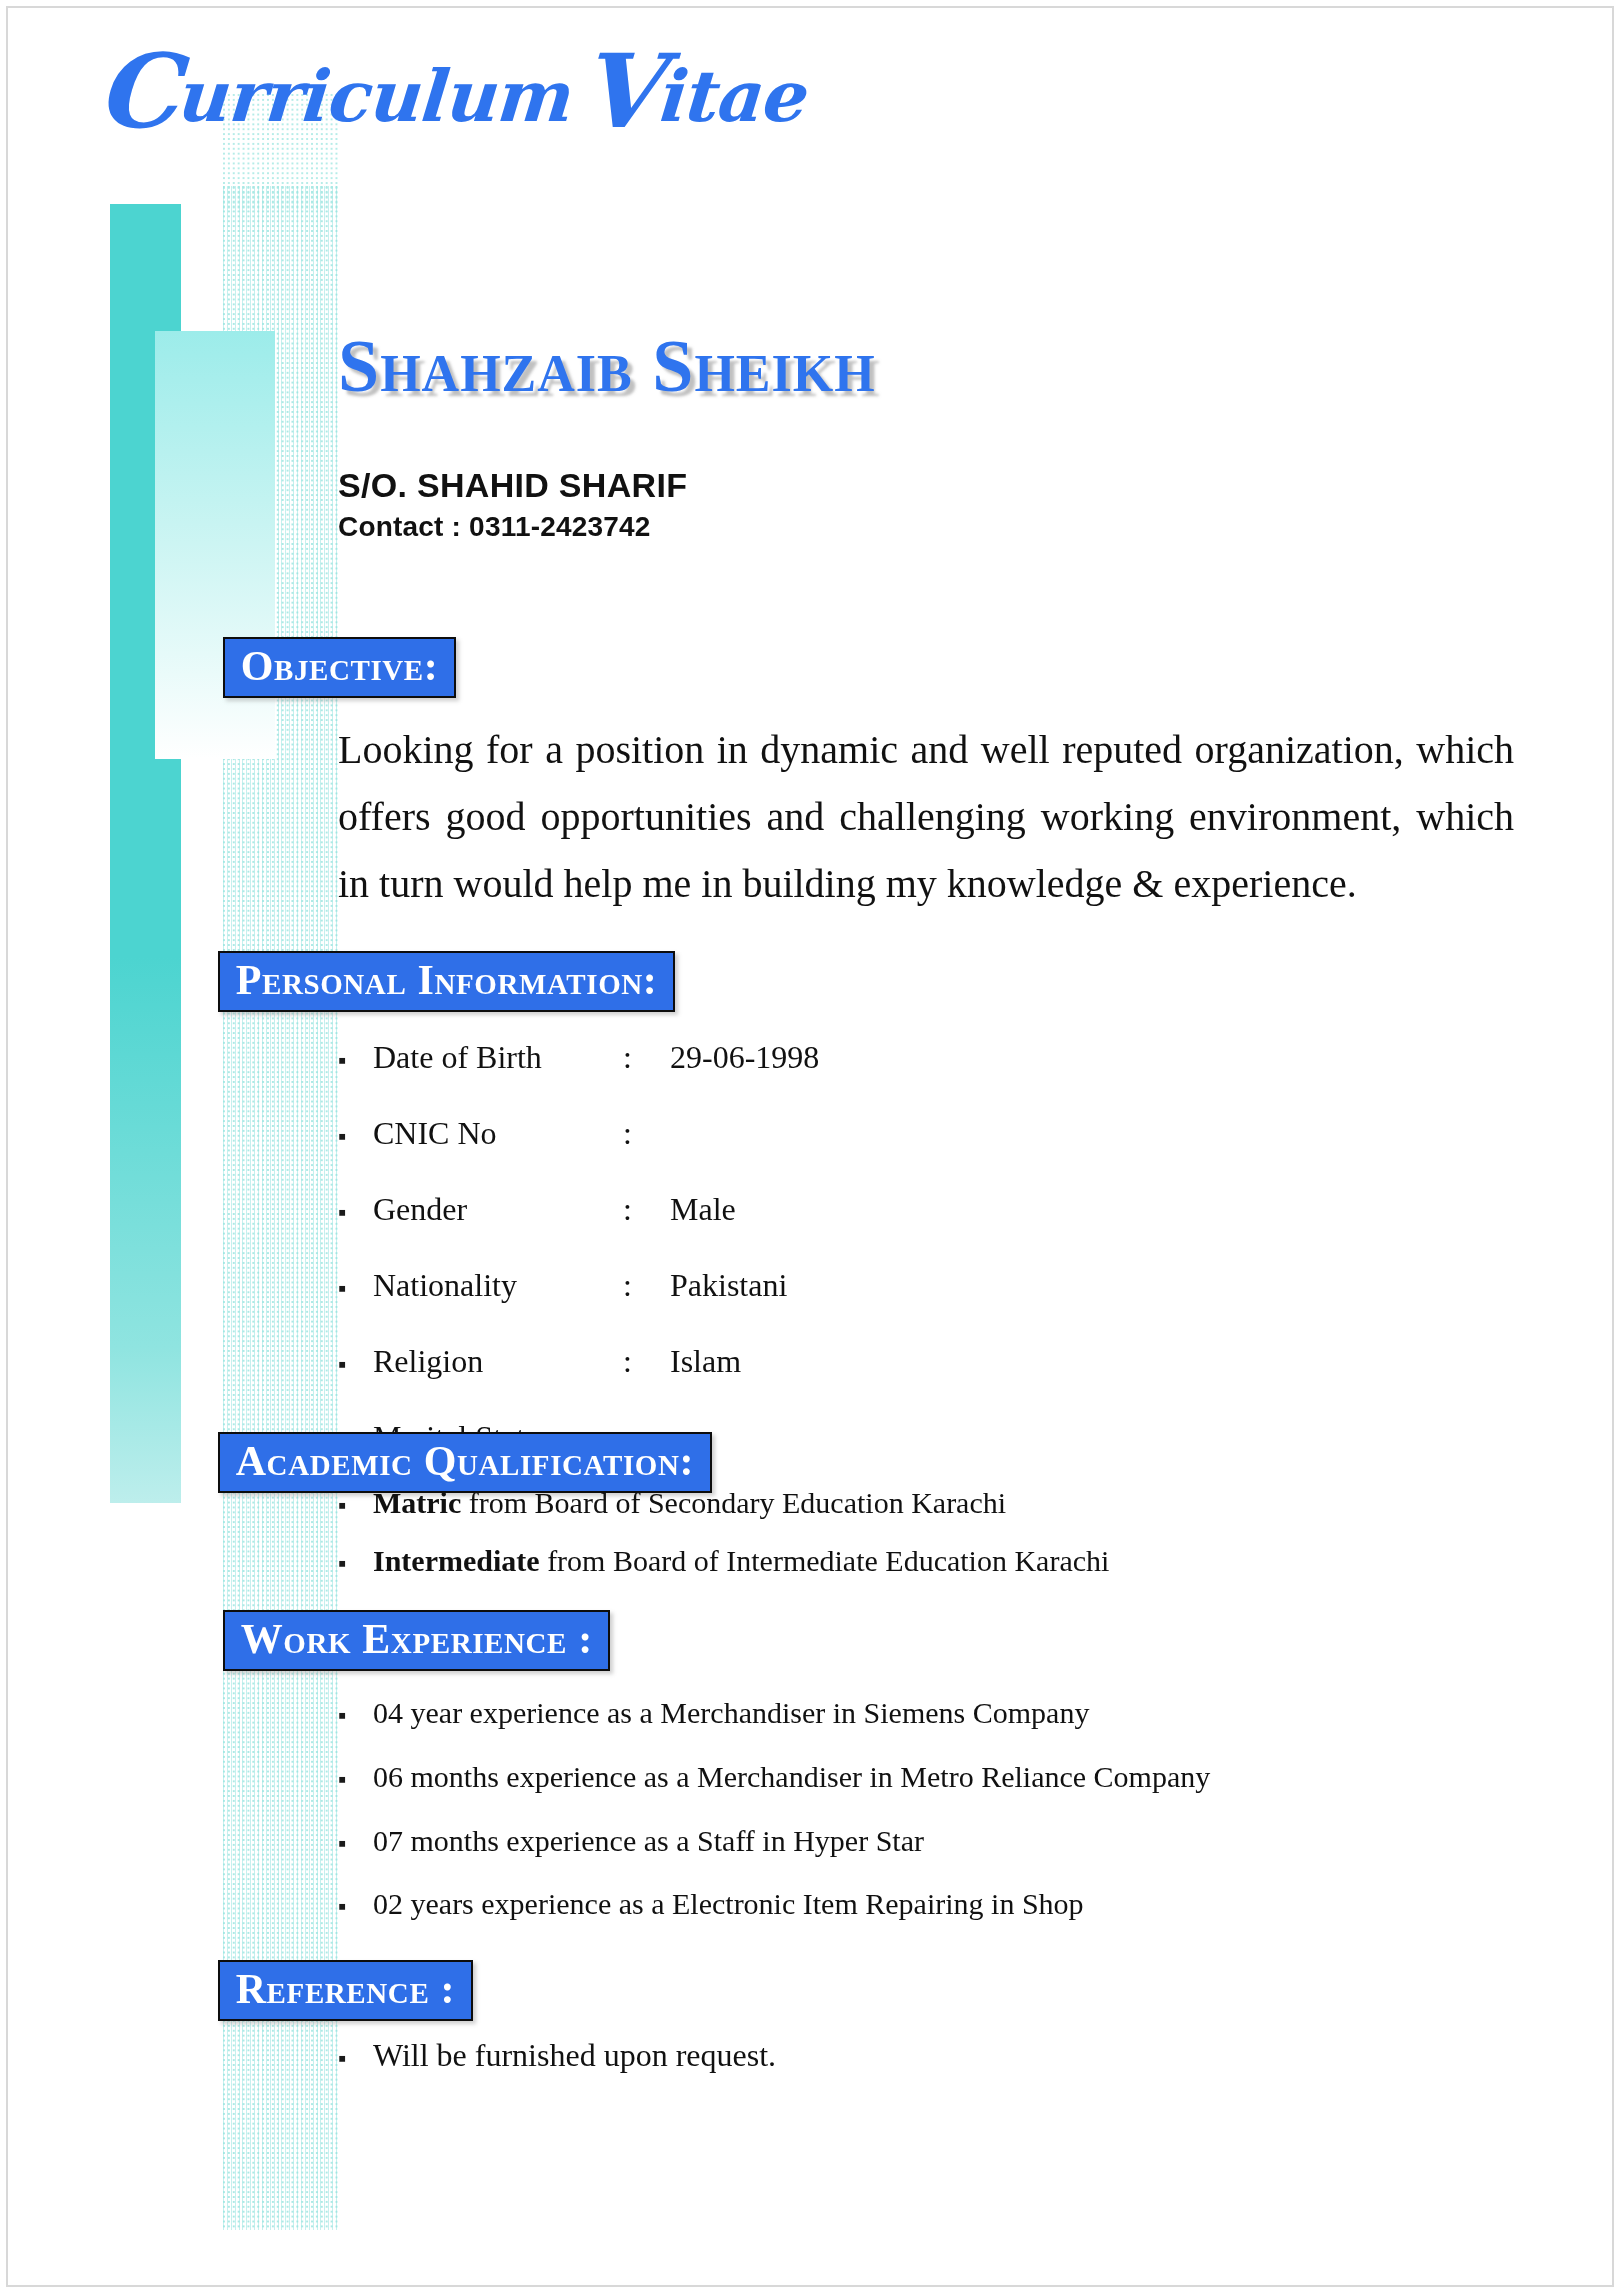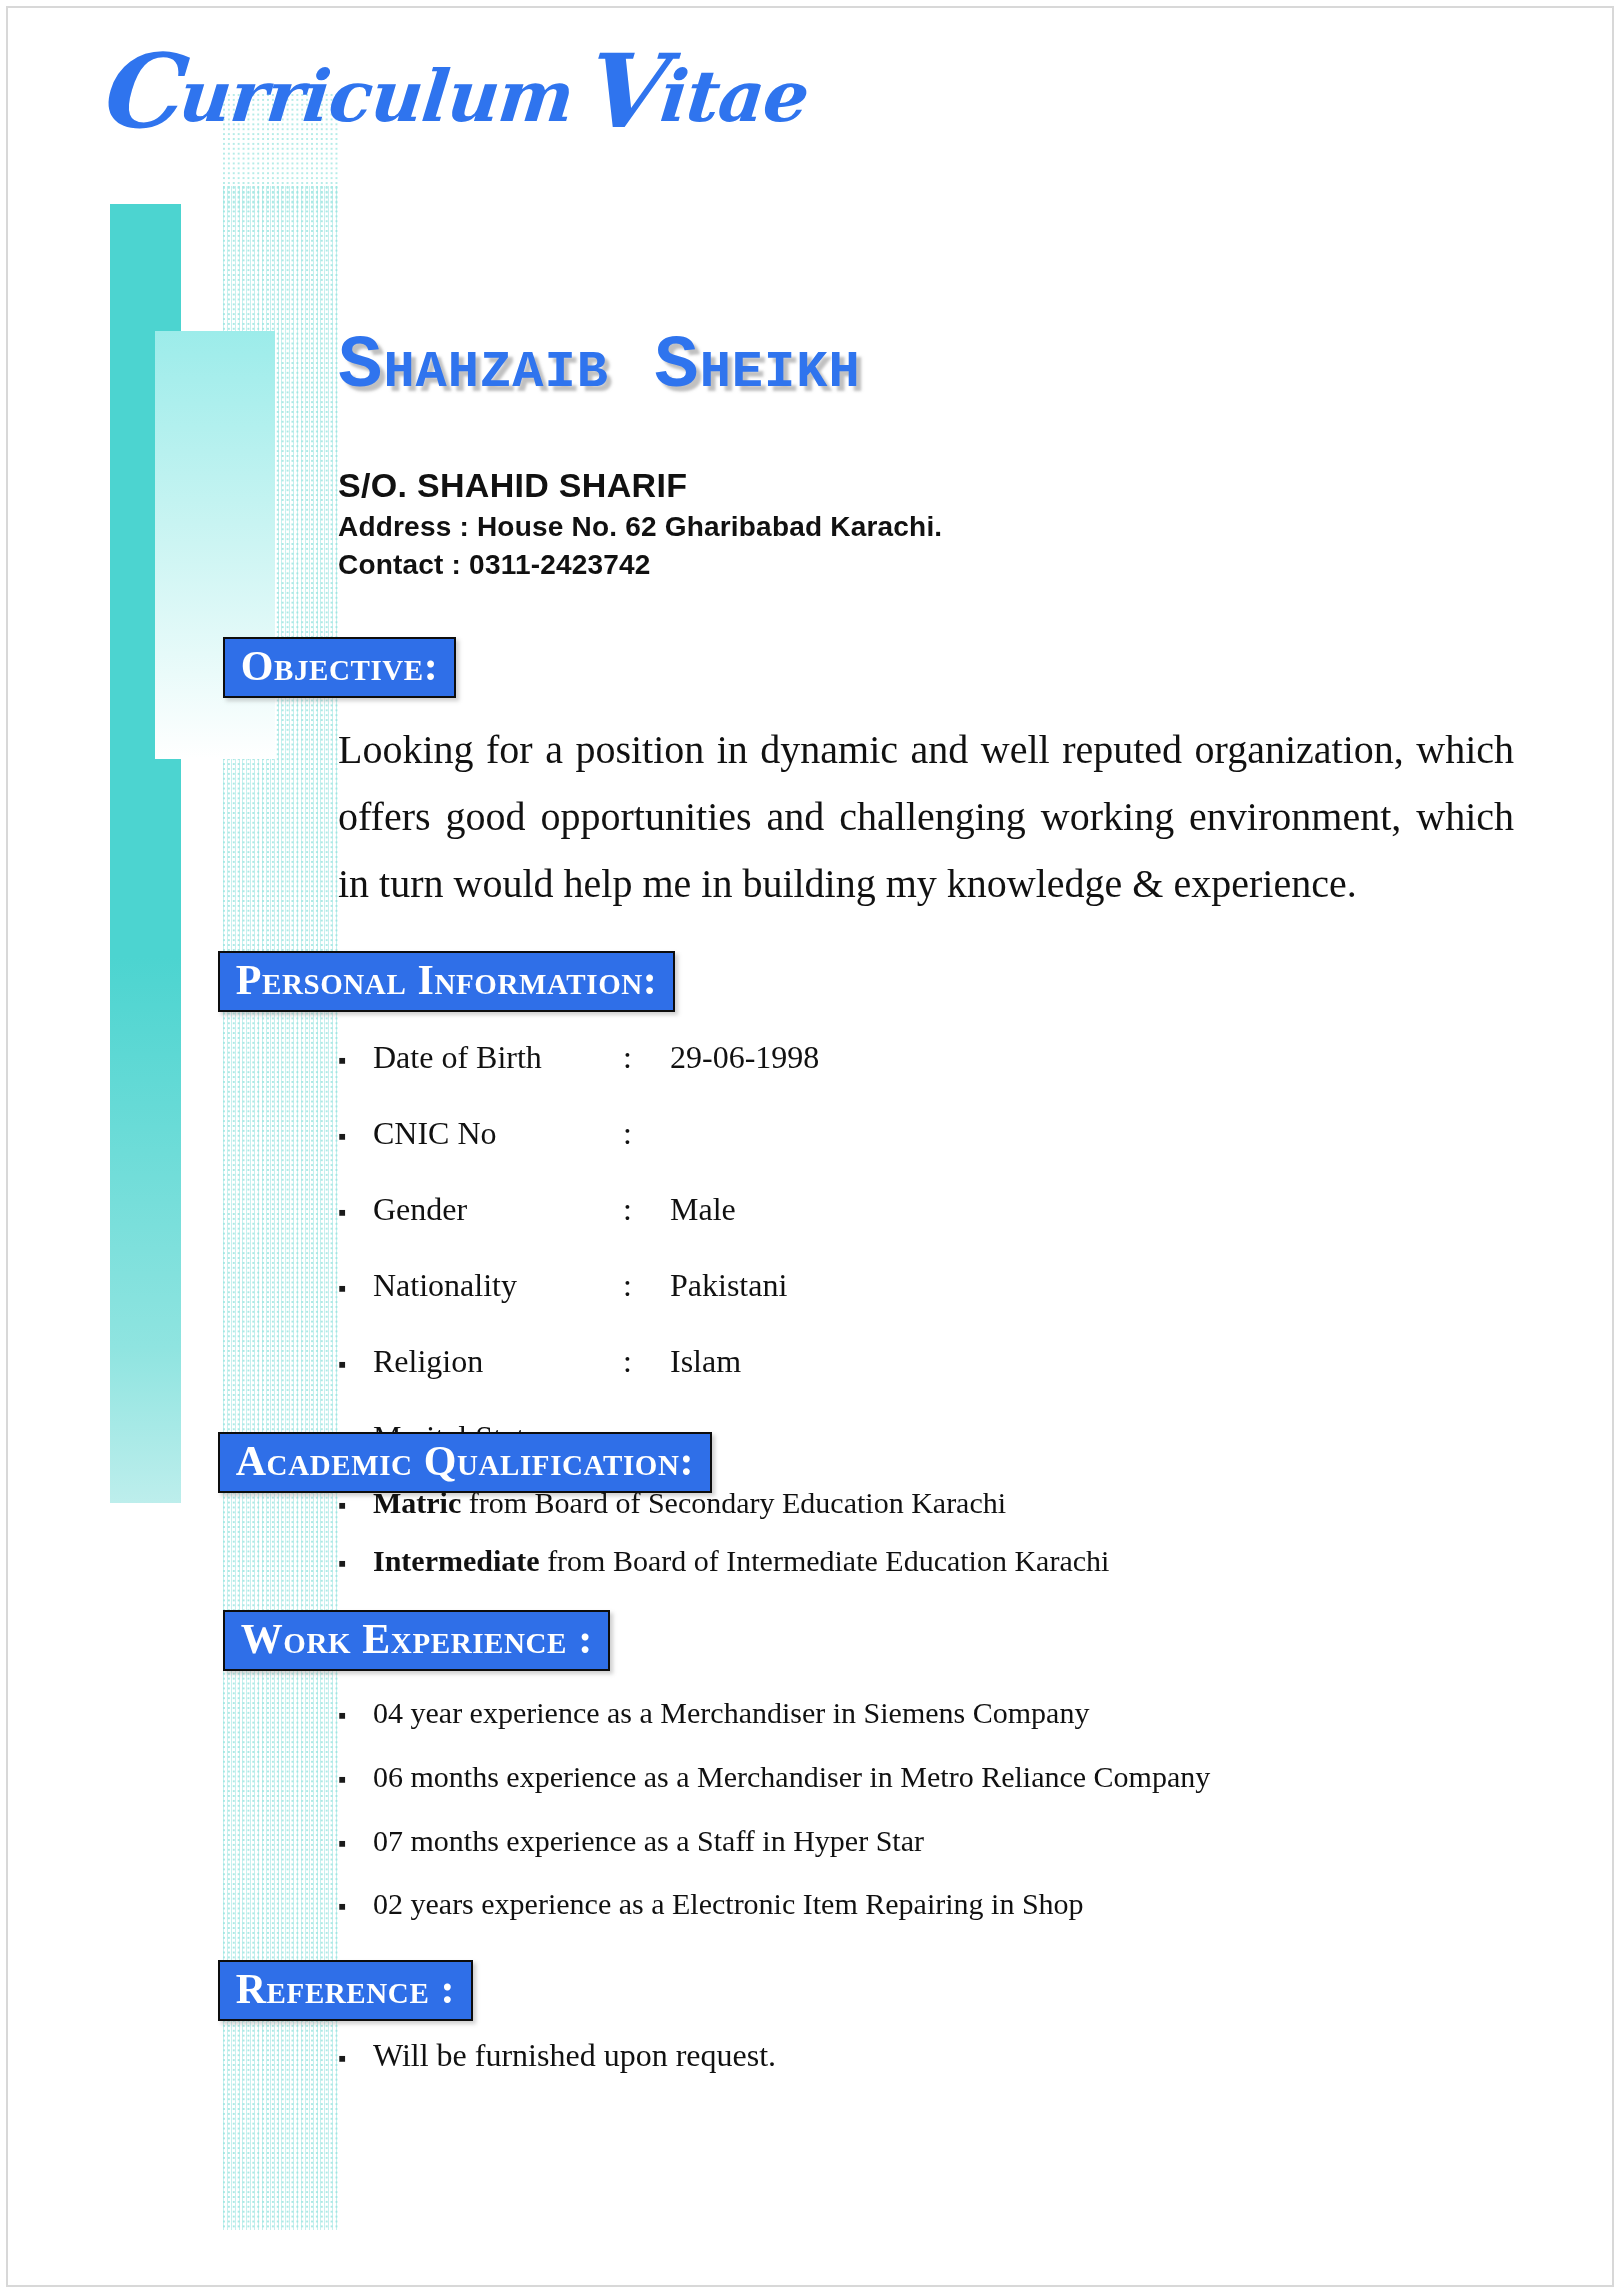--- a/index.html
+++ b/index.html
@@ -107,21 +107,21 @@
     position: absolute;
     left: 0;
     top: 0;
     width: 1620px;
   }
 
   .name-heading {
     position: absolute;
     left: 338px;
     top: 329px;
-    font-family: Liberation Mono, monospace;
+    font-family: Liberation Serif, serif;
     font-weight: 700;
     font-size: 74px;
     line-height: 1;
     color: #2f74ee;
     font-variant: small-caps;
     letter-spacing: 1px;
     white-space: nowrap;
     text-shadow: 4.9px 4.9px 2.9px rgba(140,140,140,0.55);
     text-align: right;
   }
@@ -239,21 +239,20 @@
   <div class="cv-logo">
     <span class="cap">C</span><span>urriculum</span><span class="cap word2">V</span><span>itae</span>
   </div>
 
   <div class="content">
 
     <div class="name-heading">Shahzaib Sheikh</div>
 
     <div class="contact-block">
       <div class="contact-name">S/O. SHAHID SHARIF</div>
-      <div class="contact-line">Address : House No. 62 Gharibabad Karachi.</div>
       <div class="contact-line">Contact  : 0311-2423742</div>
     </div>
 
     <div class="section-head" style="left:223px; top:637px;">Objective:</div>
     <div class="objective-text">Looking for a position in dynamic and well reputed organization, which offers good opportunities and challenging working environment, which in turn would help me in building my knowledge &amp; experience.</div>
 
     <div class="section-head" style="left:218px; top:951px;">Personal Information:</div>
     <div class="info-list">
       <div class="info-row">
         <span class="bullet">▪</span>

